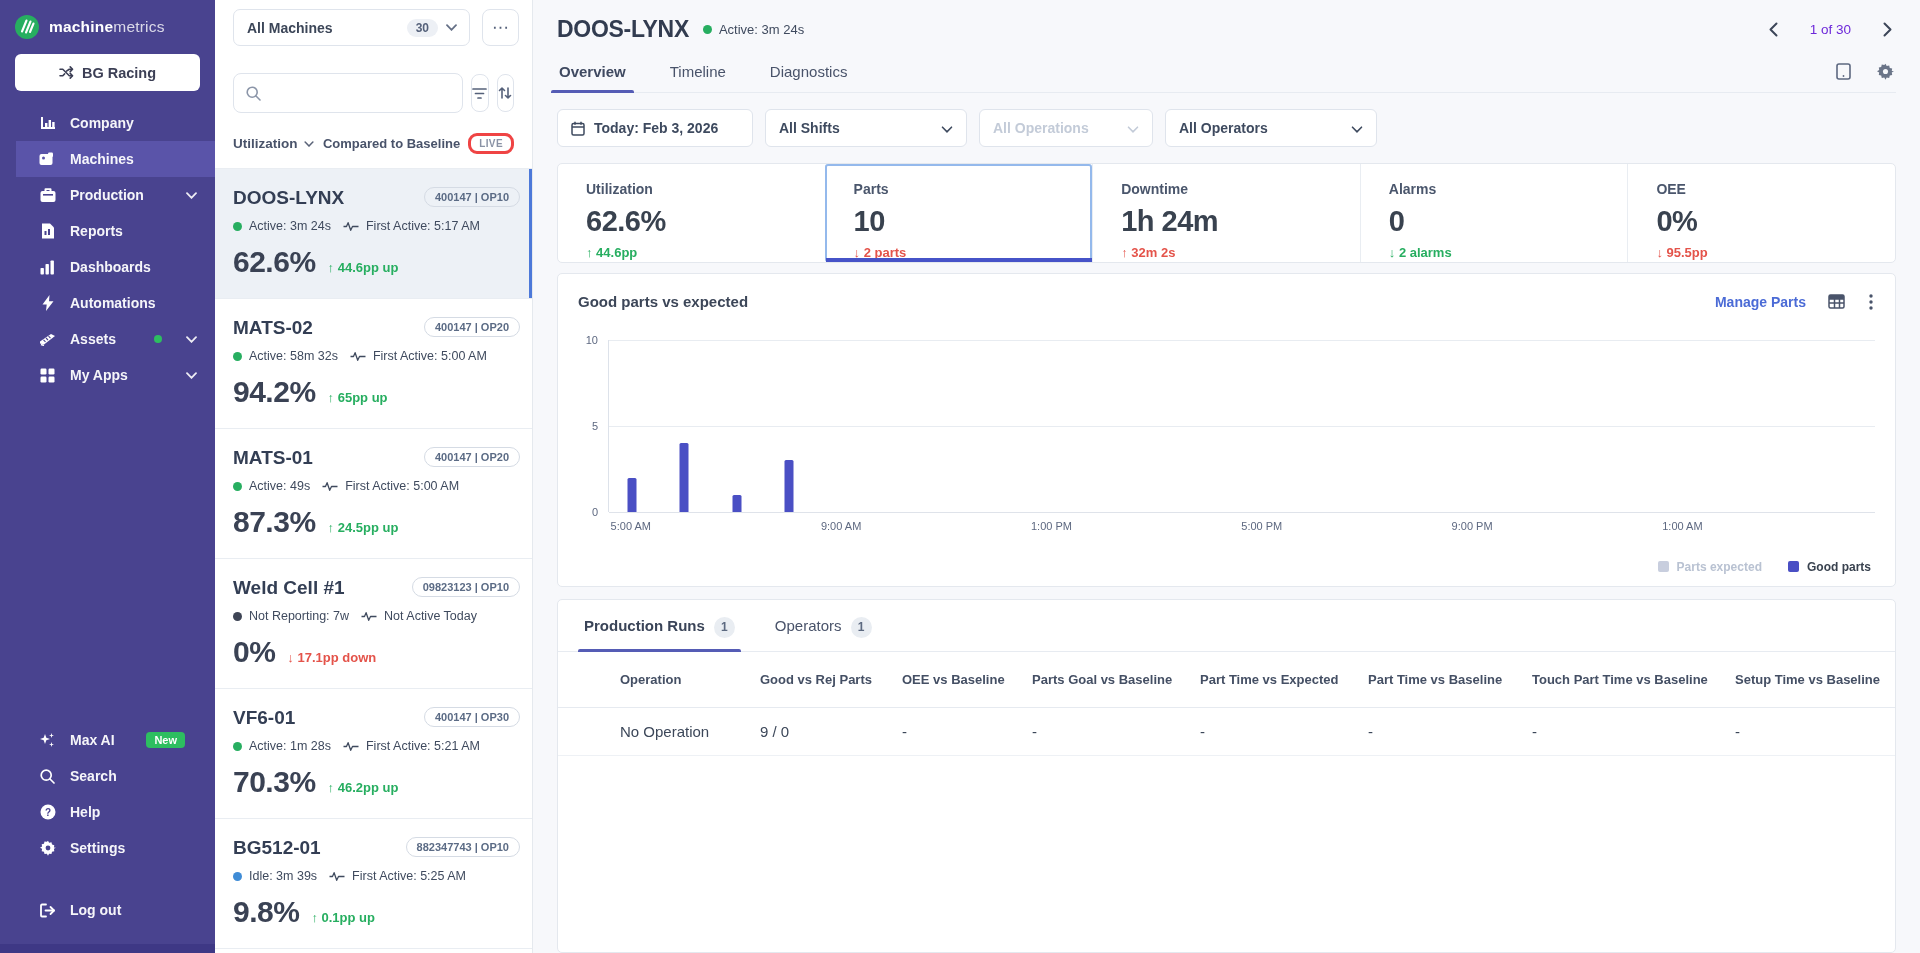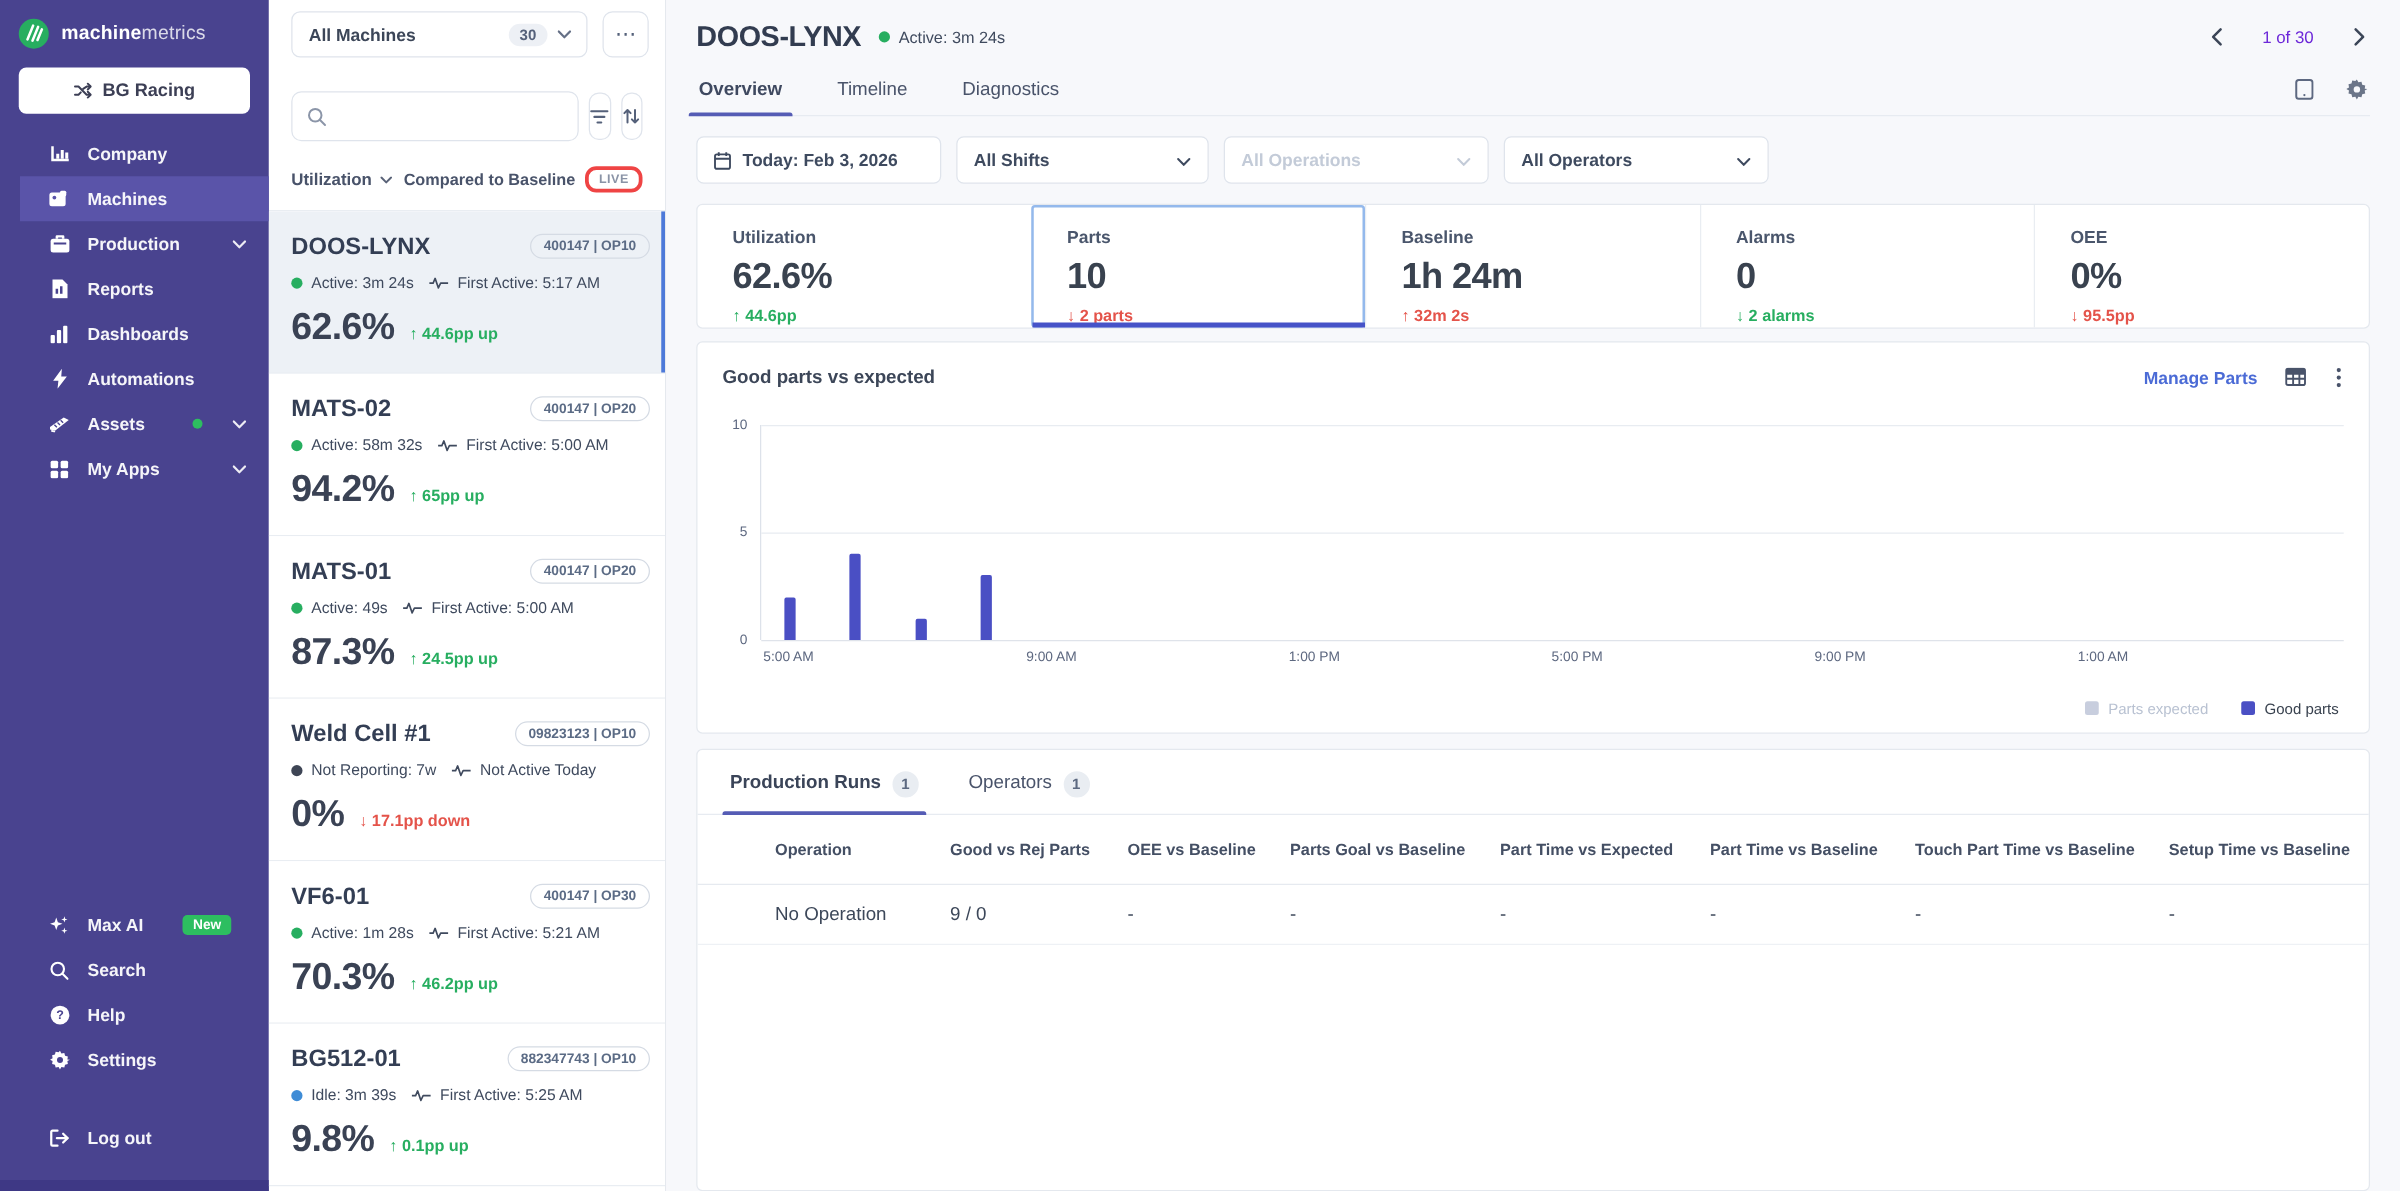--- a/index.html
+++ b/index.html
@@ -72,21 +72,21 @@
   .tab { padding:10px 2px 12px 2px; margin-right:40px; font-size:15px; color:#49536a; cursor:pointer; position:relative; }
   .tab.active { color:#3f4960; font-weight:600; }
   .tab.active::after { content:""; position:absolute; left:-6px; right:-6px; bottom:-1px; height:3px; background:#555cb5; border-radius:2px 2px 0 0; }
   .mt-icons { margin-left:auto; display:flex; align-items:center; gap:22px; padding-bottom:10px; }
   .icon-link { background:none; border:none; cursor:pointer; display:flex; padding:2px; }
   .filters { display:flex; gap:12px; margin-top:16px; }
   .fctl { height:38px; background:#fff; border:1px solid #dfe4ec; border-radius:6px; display:flex; align-items:center; padding:0 13px; gap:9px; font-size:14px; font-weight:600; color:#3e4a5f; cursor:pointer; }
   .fctl .cv { margin-left:auto; }
   .f-date { width:196px; }
   .f-shifts { width:202px; }
-  .f-ops { width:212px; color:#c3cbd8; }
+  .f-ops { width:174px; color:#c3cbd8; }
   .f-ops .cv svg path { stroke:#c3cbd8; }
   .f-users { width:212px; }
 
   .kpi-row { margin-top:16px; background:#fff; border:1px solid #e4e8ee; border-radius:5px; display:flex; height:107px; }
   .kpi { flex:1; padding:17px 0 0 28px; position:relative; cursor:pointer; }
   .kpi + .kpi { border-left:1px solid #e9edf2; }
   .kpi-label { font-size:14px; color:#4a566c; font-weight:600; }
   .kpi-value { font-size:29px; font-weight:600; color:#39424f; margin-top:8px; letter-spacing:-.5px; }
   .kpi-delta { font-size:13px; font-weight:600; margin-top:7px; }
   .kpi.selected { outline:2px solid #94b9ec; outline-offset:-2px; border-radius:3px; }
@@ -103,21 +103,21 @@
   .y-axis .y2 { top:0; } .y-axis .y1 { top:50%; } .y-axis .y0 { top:100%; }
   .plot-wrap { flex:1; }
   .plot { position:relative; height:172px; border-left:1px solid #dde2ea; }
   .gline { position:absolute; left:0; right:0; height:1px; background:#e8ecf1; }
   .gline.g10 { top:0; } .gline.g5 { top:50%; } .gline.g0 { top:100%; background:#dfe3ea; }
   .bar { position:absolute; bottom:0; width:9px; transform:translateX(-50%); border-radius:1.5px 1.5px 0 0; }
   .x-axis { position:relative; height:22px; margin-top:8px; }
   .x-axis span { position:absolute; transform:translateX(-50%); font-size:11px; color:#5d6880; white-space:nowrap; }
   .xt0{left:1.8%;} .xt1{left:18.4%;} .xt2{left:35%;} .xt3{left:51.6%;} .xt4{left:68.2%;} .xt5{left:84.8%;}
   .legend { display:flex; justify-content:flex-end; gap:26px; align-items:center; margin-top:18px; padding-right:4px; }
-  .leg-item { display:flex; align-items:center; gap:8px; font-size:12px; font-weight:400; color:#39424f; }
+  .leg-item { display:flex; align-items:center; gap:8px; font-size:12px; font-weight:700; color:#39424f; }
   .leg-item.muted { color:#b9c2d2; }
   .sw { width:11px; height:11px; border-radius:2px; }
 
   .runs-card { margin-top:12px; background:#fff; border:1px solid #e4e8ee; border-radius:5px; height:380px; }
   .runs-tabs { display:flex; align-items:flex-end; border-bottom:1px solid #e7ebf1; padding:0 24px; }
   .rtab { display:flex; align-items:flex-start; gap:9px; padding:17px 2px 13px 2px; margin-right:36px; font-size:15px; color:#49536a; cursor:pointer; position:relative; }
   .rtab.active { color:#3a4458; font-weight:600; }
   .rtab.active::after { content:""; position:absolute; left:-4px; right:-4px; bottom:-1px; height:3px; background:#555cb5; border-radius:2px 2px 0 0; }
   .rt-badge { width:21px; height:21px; border-radius:50%; background:#e9edf2; color:#5c6980; font-size:12px; font-weight:600; display:flex; align-items:center; justify-content:center; }
   .runs-table { padding:0; }
@@ -578,21 +578,21 @@
         <div class="kpi-label">Utilization</div>
         <div class="kpi-value">62.6%</div>
         <div class="kpi-delta good">↑ 44.6pp</div>
       </div>
       <div class="kpi selected">
         <div class="kpi-label">Parts</div>
         <div class="kpi-value">10</div>
         <div class="kpi-delta bad">↓ 2 parts</div>
       </div>
       <div class="kpi">
-        <div class="kpi-label">Baseline</div>
+        <div class="kpi-label">Downtime</div>
         <div class="kpi-value">1h 24m</div>
         <div class="kpi-delta bad">↑ 32m 2s</div>
       </div>
       <div class="kpi">
         <div class="kpi-label">Alarms</div>
         <div class="kpi-value">0</div>
         <div class="kpi-delta good">↓ 2 alarms</div>
       </div>
       <div class="kpi">
         <div class="kpi-label">OEE</div>

